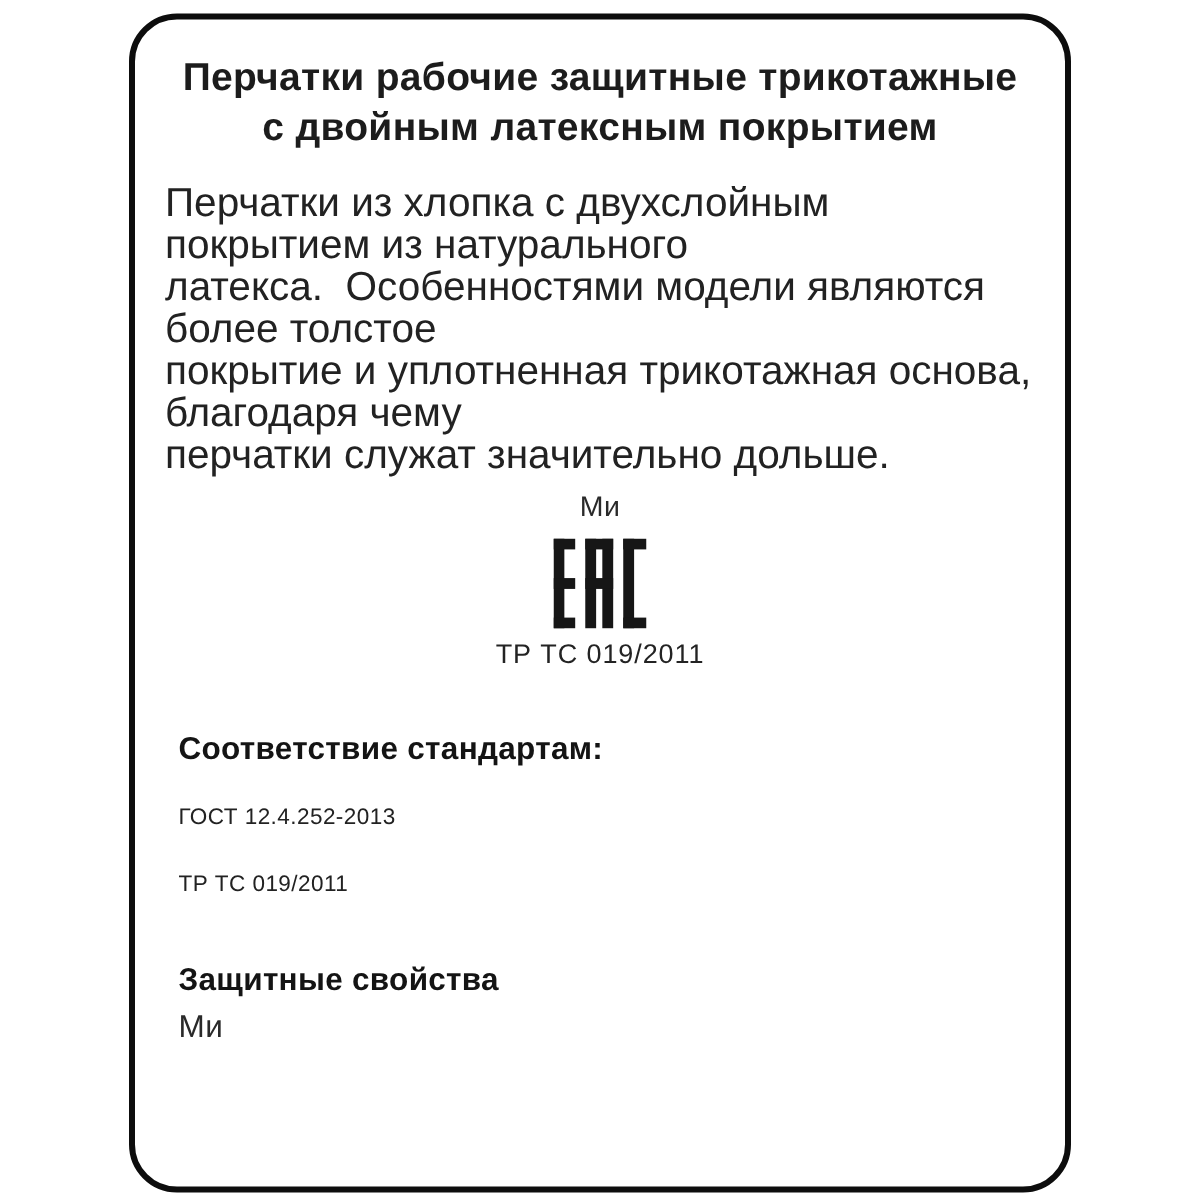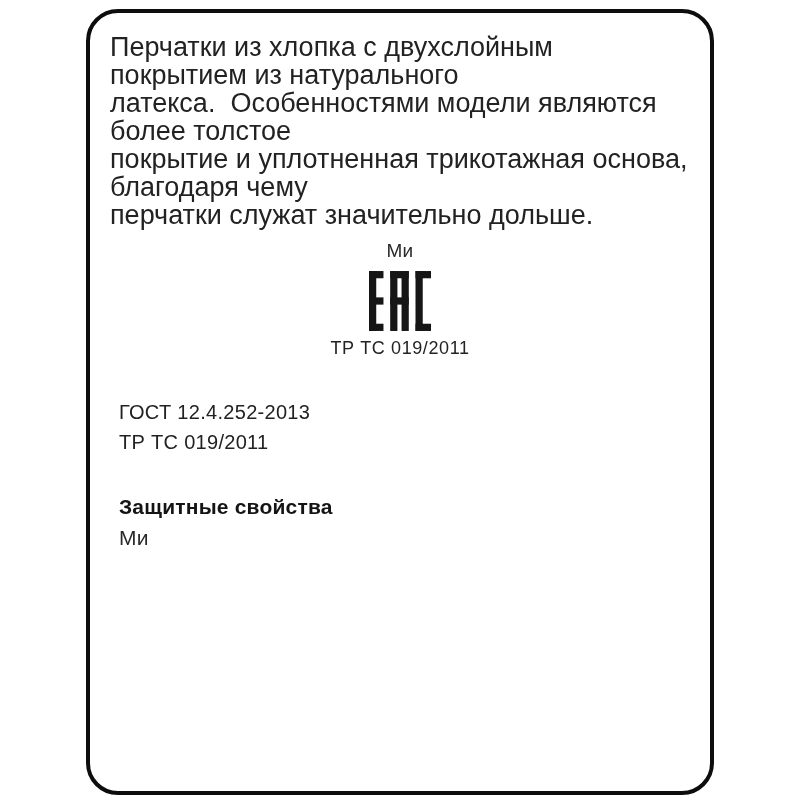--- a/index.html
+++ b/index.html
@@ -74,22 +74,22 @@
     margin-top: 41px;
     padding-left: 29px;
   }
   .section-heading {
     font-size: 21px;
     font-weight: 700;
     color: #141414;
     letter-spacing: 0.2px;
   }
   .standard-item {
-    margin-top: 5px;
-    font-size: 20px;
+    margin-top: 20px;
+    font-size: 15px;
     line-height: 25px;
     color: #222222;
     letter-spacing: 0.3px;
   }
   .protective-section {
     margin-top: 40px;
     padding-left: 29px;
   }
   .protective-value {
     margin-top: 7px;
@@ -97,20 +97,22 @@
     color: #2a2a2a;
     letter-spacing: 0.3px;
   }
 </style>
 </head>
 <body>
 
 <div class="page">
   <div class="card">
 
+    <h1 class="title">Перчатки рабочие защитные трикотажные
+с двойным латексным покрытием</h1>
 
     <p class="description">Перчатки из хлопка с двухслойным покрытием из натурального
 латекса.  Особенностями модели являются более толстое
 покрытие и уплотненная трикотажная основа, благодаря чему
 перчатки служат значительно дольше.</p>
 
     <div class="cert-block">
       <div class="cert-code">Ми</div>
 
       <div class="eac-mark">
@@ -129,20 +131,21 @@
           <rect x="90" y="0" width="14" height="116"></rect>
           <rect x="90" y="0" width="30" height="14"></rect>
           <rect x="90" y="102" width="30" height="14"></rect>
         </svg>
       </div>
 
       <div class="cert-reg">ТР ТС 019/2011</div>
     </div>
 
     <div class="standards-section">
+      <div class="section-heading">Соответствие стандартам:</div>
       <div class="standard-item">ГОСТ 12.4.252-2013</div>
       <div class="standard-item">ТР ТС 019/2011</div>
     </div>
 
     <div class="protective-section">
       <div class="section-heading">Защитные свойства</div>
       <div class="protective-value">Ми</div>
     </div>
 
   </div>

